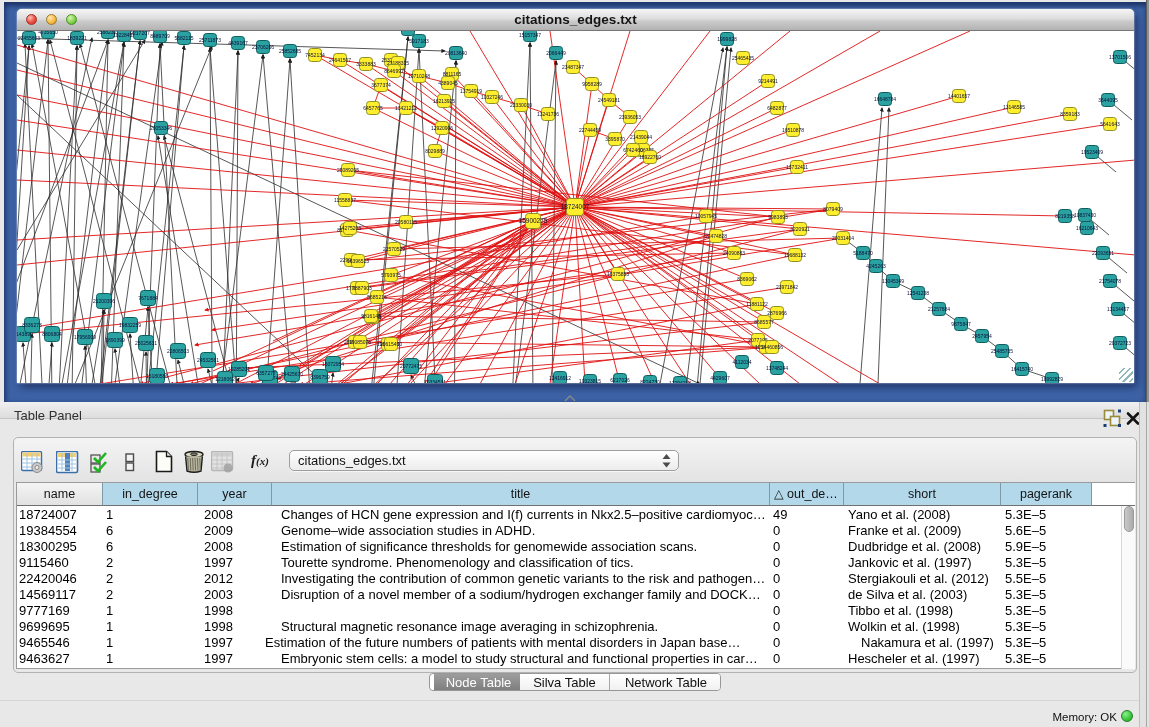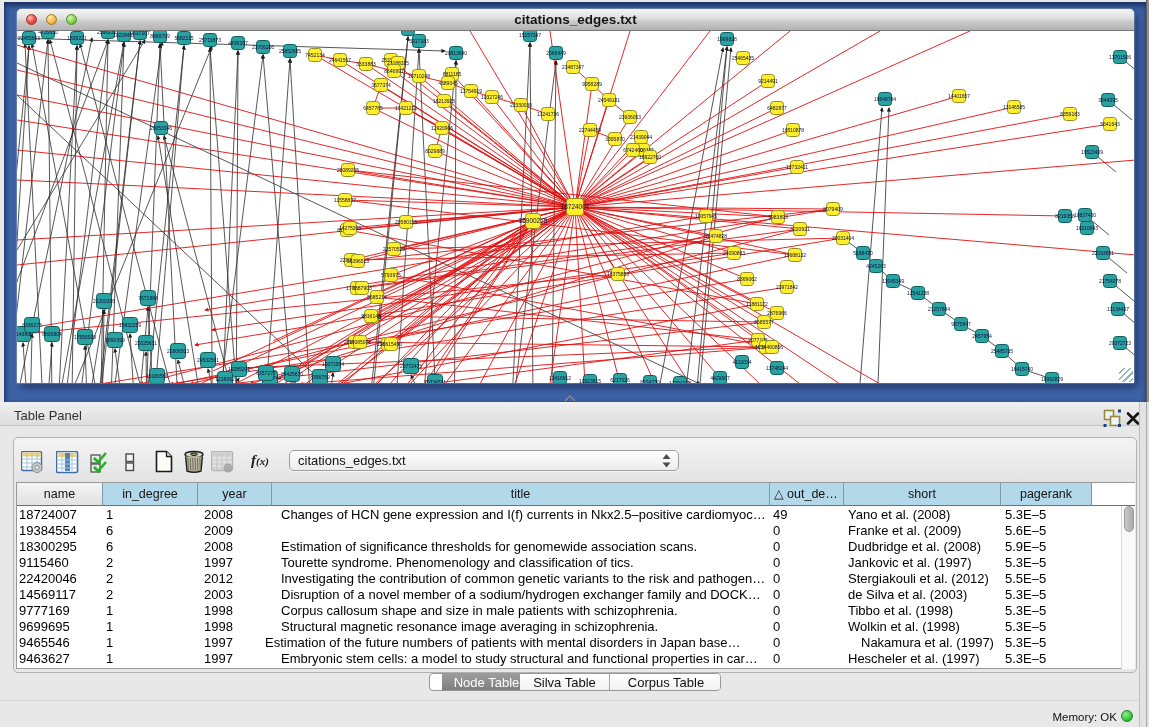--- a/index.html
+++ b/index.html
@@ -16,21 +16,21 @@
 #title { position:absolute; left:0; right:0; top:0; height:22px; line-height:22px; text-align:center;
   font-size:13.5px; font-weight:600; color:#141414; }
 .tl { position:absolute; top:5px; width:11px; height:11px; border-radius:50%; }
 #tl-r { left:8.5px; background:radial-gradient(circle at 35% 30%, #ffc2b8, #ee4b40 55%, #c0392e); border:1px solid #a03028;}
 #tl-y { left:28.5px; background:radial-gradient(circle at 35% 30%, #ffe9b0, #f6b73e 60%, #c2872a); border:1px solid #9e7b26;}
 #tl-g { left:48.5px; background:radial-gradient(circle at 35% 30%, #d6f5b0, #7ed046 60%, #4f9e2a); border:1px solid #4e8f28;}
 #canvas { position:absolute; left:0; top:22px; width:1117px; height:352px; background:#fff; overflow:hidden; }
 #grip { position:absolute; right:1px; bottom:1px; width:14px; height:14px;
   background:repeating-linear-gradient(135deg, transparent 0 3px, #8fb9b9 3px 4.5px); }
 
-#panelhdr { position:absolute; left:0; top:402px; width:1149px; height:24px;
+#panelhdr { position:absolute; left:0; top:402px; width:1149px; height:17px;
   background:linear-gradient(180deg,#f0f0f0,#dddddd); border-bottom:1px solid #c4c4c4; }
 #panelhdr span { position:absolute; left:14px; top:6px; font-size:13px; color:#303030; }
 #floaticon { position:absolute; left:1103px; top:409px; width:20px; height:20px; }
 #closex { position:absolute; left:1125px; top:409px; width:16px; height:18px; font-size:16px; font-weight:700; color:#111; line-height:18px; text-align:center;}
 #container { position:absolute; left:13px; top:437px; width:1124px; height:236px; border:1px solid #b2b2b2;
   border-radius:5px; background:linear-gradient(180deg,#f4f4f4,#e3e3e3 44px,#e8e8e8 44px); }
 #toolbar { position:absolute; left:0px; top:0px; width:1149px; height:639px; pointer-events:none; }
 #dropdown { position:absolute; left:289px; top:450px; width:390px; height:21px; border:1px solid #9e9e9e;
   border-radius:5px; background:linear-gradient(180deg,#ffffff,#ececec); box-shadow:0 1px 1px rgba(255,255,255,.7);
   font-size:13px; color:#111; line-height:19px; padding-left:8px; }
@@ -41,21 +41,21 @@
   text-align:center; background:#b2d8ea; border-right:1px solid #7e99a8; border-bottom:1px solid #707070; }
 .trow { position:absolute; height:16px; line-height:16px; font-size:13px; color:#000; white-space:nowrap; overflow:hidden; }
 .c { position:absolute; top:0; height:16px; overflow:hidden; white-space:nowrap; }
 #vscroll { position:absolute; left:1104px; top:23px; width:14px; height:163px; background:#fafafa; border-left:1px solid #d8d8d8;}
 #vthumb { position:absolute; left:1.5px; top:0px; width:10px; height:26px; background:linear-gradient(90deg,#c9c9c9,#ababab); border-radius:5px; border:1px solid #9a9a9a;}
 
 #tabs { position:absolute; left:429px; top:673px; width:292px; height:18px; border:1px solid #979797;
   border-radius:4px; background:#fff; overflow:hidden; font-size:13px; }
 .tab { position:absolute; top:0; height:18px; line-height:17px; text-align:center; color:#101010;
   background:linear-gradient(180deg,#ffffff,#efefef); border-right:1px solid #a8a8a8; }
-#tab1 { left:12px; width:90px; background:linear-gradient(180deg,#9d9d9d,#7b7b7b); color:#fff; border-right:1px solid #6f6f6f;}
+#tab1 { left:4px; width:90px; background:linear-gradient(180deg,#9d9d9d,#7b7b7b); color:#fff; border-right:1px solid #6f6f6f;}
 #tab2 { left:90px; width:90px; }
 #tab3 { left:180px; width:112px; border-right:none; }
 #divline { position:absolute; left:0; top:700px; width:1140px; height:1px; background:#d6d6d6; }
 #memory { position:absolute; left:1020px; top:710px; width:97px; height:14px; font-size:11.5px; color:#111; text-align:right; line-height:14px;}
 #memdot { position:absolute; left:1121px; top:710px; width:12px; height:12px; border-radius:50%;
   background:radial-gradient(circle at 35% 30%, #8aef8a, #32c433 65%, #22a022); border:1px solid #2a7b2a; }
 #rstrip-bot { position:absolute; left:1139px; top:402px; width:10px; height:325px; background:#e2e2e2; border-left:1px solid #c0c0c0;}
 #rline { position:absolute; left:1146px; top:402px; width:1px; height:325px; background:#a8a8a8; }
 </style>
 </head>
@@ -715,20 +715,21 @@
       <span class="c" style="left:187px;width:75px;">2008</span>
       <span class="c" style="left:264px;width:492px;">Changes of HCN gene expression and I(f) currents in Nkx2.5–positive cardiomyoc…</span>
       <span class="c" style="left:756px;width:72px;">49</span>
       <span class="c" style="left:831px;width:155px;">Yano et al. (2008)</span>
       <span class="c" style="left:988px;width:86px;">5.3E–5</span>
     </div>
 <div class="trow" style="left:0;top:40px;width:1104px;">
       <span class="c" style="left:2px;width:84px;">19384554</span>
       <span class="c" style="left:89px;width:95px;">6</span>
       <span class="c" style="left:187px;width:75px;">2009</span>
+      <span class="c" style="left:264px;width:492px;">Genome–wide association studies in ADHD.</span>
       <span class="c" style="left:756px;width:72px;">0</span>
       <span class="c" style="left:831px;width:155px;">Franke et al. (2009)</span>
       <span class="c" style="left:988px;width:86px;">5.6E–5</span>
     </div>
 <div class="trow" style="left:0;top:56px;width:1104px;">
       <span class="c" style="left:2px;width:84px;">18300295</span>
       <span class="c" style="left:89px;width:95px;">6</span>
       <span class="c" style="left:187px;width:75px;">2008</span>
       <span class="c" style="left:264px;width:492px;">Estimation of significance thresholds for genomewide association scans.</span>
       <span class="c" style="left:756px;width:72px;">0</span>
@@ -759,21 +760,20 @@
       <span class="c" style="left:187px;width:75px;">2003</span>
       <span class="c" style="left:264px;width:492px;">Disruption of a novel member of a sodium/hydrogen exchanger family and DOCK…</span>
       <span class="c" style="left:756px;width:72px;">0</span>
       <span class="c" style="left:831px;width:155px;">de Silva et al. (2003)</span>
       <span class="c" style="left:988px;width:86px;">5.3E–5</span>
     </div>
 <div class="trow" style="left:0;top:120px;width:1104px;">
       <span class="c" style="left:2px;width:84px;">9777169</span>
       <span class="c" style="left:89px;width:95px;">1</span>
       <span class="c" style="left:187px;width:75px;">1998</span>
-      <span class="c" style="left:264px;width:492px;">Corpus callosum shape and size in male patients with schizophrenia.</span>
       <span class="c" style="left:756px;width:72px;">0</span>
       <span class="c" style="left:831px;width:155px;">Tibbo et al. (1998)</span>
       <span class="c" style="left:988px;width:86px;">5.3E–5</span>
     </div>
 <div class="trow" style="left:0;top:136px;width:1104px;">
       <span class="c" style="left:2px;width:84px;">9699695</span>
       <span class="c" style="left:89px;width:95px;">1</span>
       <span class="c" style="left:187px;width:75px;">1998</span>
       <span class="c" style="left:264px;width:492px;">Structural magnetic resonance image averaging in schizophrenia.</span>
       <span class="c" style="left:756px;width:72px;">0</span>
@@ -798,21 +798,21 @@
       <span class="c" style="left:831px;width:155px;">Hescheler et al. (1997)</span>
       <span class="c" style="left:988px;width:86px;">5.3E–5</span>
     </div>
 <div id="vscroll">
       <div id="vthumb"></div>
     </div>
   </div>
 <div id="tabs">
   <div class="tab" id="tab1">Node Table</div>
   <div class="tab" id="tab2">Silva Table</div>
-  <div class="tab" id="tab3">Corpus Table</div>
+  <div class="tab" id="tab3">Network Table</div>
 </div>
 <div id="divline"></div>
 <div id="memory">Memory: OK</div>
 <div id="memdot"></div>
 <div id="rstrip-bot"></div>
 <svg style="position:absolute;left:563px;top:395px;" width="14" height="7" viewBox="0 0 14 7">
     <path d="M2,6 L7,1 L12,6" fill="none" stroke="#8a8a8a" stroke-width="1.3"></path>
   </svg>
 <div id="rline"></div>
 

